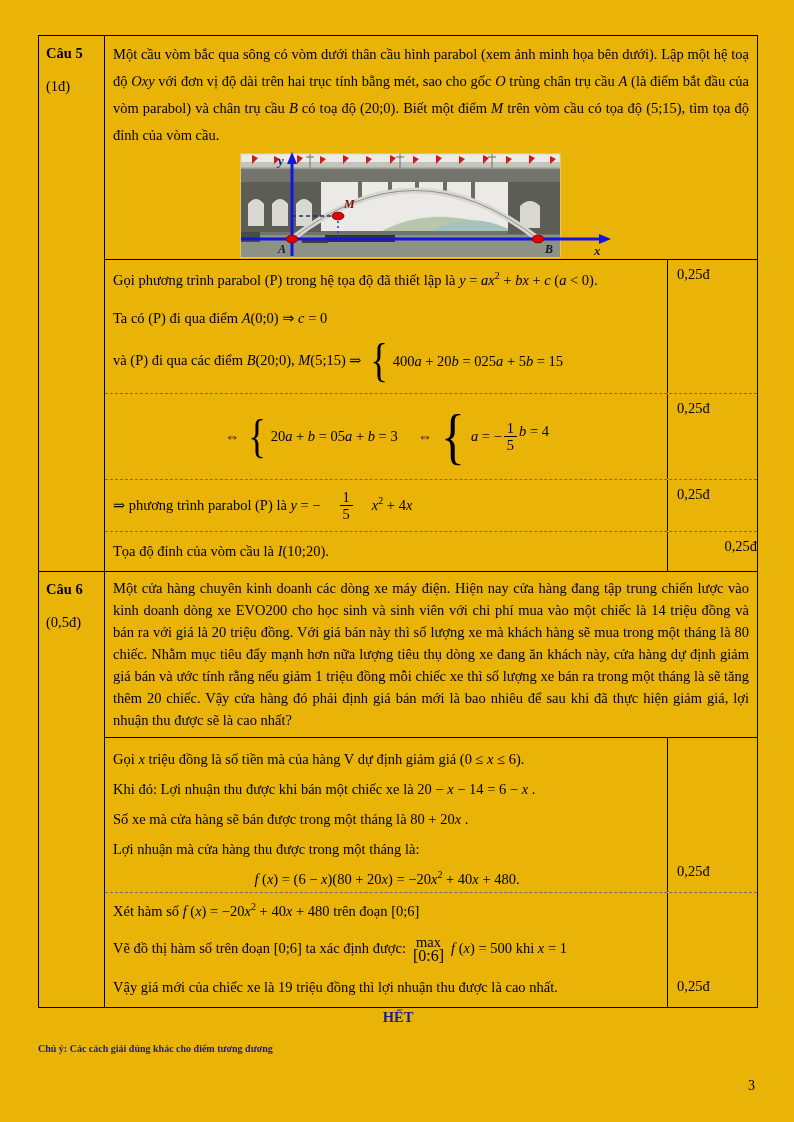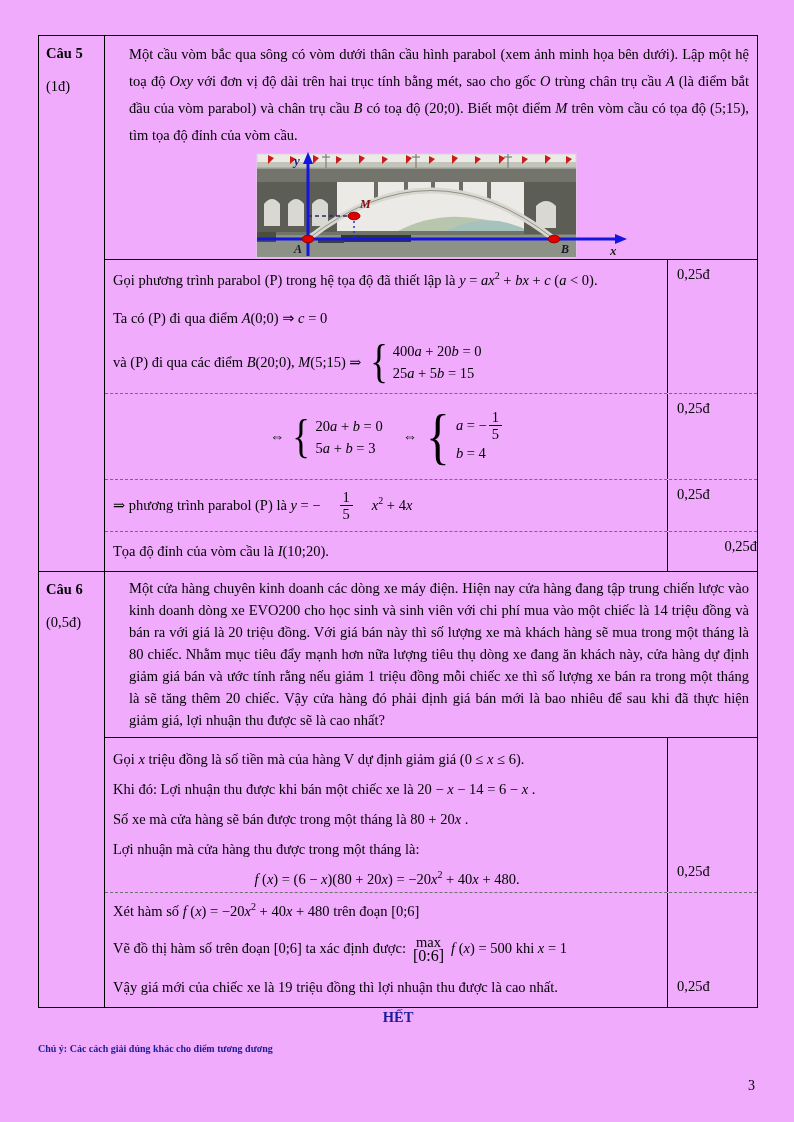--- a/index.html
+++ b/index.html
@@ -1,51 +1,51 @@
 <!DOCTYPE html>
 <html><head>
 <meta charset="utf-8">
 <style>
   * { box-sizing: border-box; margin: 0; padding: 0; }
   html,body { background:#9e9e9e; }
   .page {
     position: relative; width: 794px; height: 1122px; margin: 0 auto;
-    background: #f0abfc; color: #000;
+    background: #eab308; color: #000;
     font-family: "Liberation Serif", "DejaVu Serif", serif;
     font-size: 14.5px; overflow: hidden;
   }
   .answer-table { position: absolute; left: 38px; top: 35px; width: 720px; border: 1.6px solid #000; }
   .qrow { display: flex; }
   .qrow + .qrow { border-top: 1.4px solid #000; }
   .qlabel { width: 66px; flex-shrink: 0; border-right: 1.2px solid #000; padding: 9px 2px 0 7px; }
   .qlabel .qid { font-weight: bold; }
   .qlabel .qscore { margin-top: 16px; }
   .qbody { flex: 1; min-width: 0; display: flex; flex-direction: column; }
-  .statement { padding: 5px 8px 0 8px; text-align: justify; overflow: hidden; margin-left: 16px; }
+  .statement { padding: 5px 8px 0 8px; text-align: justify; overflow: hidden; }
   .c5-statement { height: 223px; line-height: 27px; }
   .c6-statement { height: 165px; line-height: 22px; }
   .solrow { display: flex; overflow: hidden; }
   .solrow.solid  { border-top: 1.2px solid #000; }
   .solrow.dashed { border-top: 1px dashed #6f6f6f; }
   .solcontent { flex: 1; min-width: 0; padding: 0 6px 0 8px; }
   .solpoints { width: 90px; flex-shrink: 0; border-left: 1.2px solid #000; padding: 6px 0 0 9px; }
   .solpoints.bottom { display: flex; align-items: flex-end; padding-bottom: 12px; }
   .h134 { height: 134px; } .h86 { height: 86px; } .h52 { height: 52px; } .h40 { height: 40px; text-align: right; }
   .h155 { height: 155px; } .h115 { height: 115px; }
   .sline { line-height: 24px; font-family: Liberation Serif, serif; }
   .mt6 { margin-top: 6px; } .mt8 { margin-top: 8px; } .mt10 { margin-top: 10px; }
   .mt12 { margin-top: 12px; } .mt14 { margin-top: 14px; }
   .flexline { display: flex; align-items: center; gap: 6px; }
   .centered { justify-content: center; }
   .vcenter { display: flex; align-items: center; }
   sup { font-size: 10px; line-height: 0; vertical-align: super; }
   .system { display: inline-flex; align-items: center; }
   .system .brace { font-size: 46px; font-weight: 300; line-height: 0.9; margin-right: 3px; transform: scaleX(.8); }
   .system .brace.tall { font-size: 62px; }
-  .system .rows { display: inline-flex; flex-direction: column; justify-content: center; }
+  .system .rows { display: inline-flex; flex-direction: row; justify-content: center; }
   .system .rows .sys-line { line-height: 22px; }
   .frac { display: inline-flex; flex-direction: column; align-items: center; vertical-align: middle; margin: 0 2px; }
   .frac .num { line-height: 16px; padding: 0 3px; }
   .frac .den { line-height: 16px; padding: 0 3px; border-top: 1.2px solid #000; }
   .maxstack { display: inline-flex; flex-direction: column; align-items: center; margin: 0 5px; }
   .maxstack .mx { line-height: 15px; }
   .maxstack .sub { font-size: 16px; line-height: 11px; }
   .formula-line { text-align: center; line-height: 26px; }
   .bridge-figure { margin: 3px 0 0 127px; width: 380px; height: 110px; }
   .bridge-figure text { font-family: "Liberation Serif", serif; font-style: italic; font-weight: bold; }

